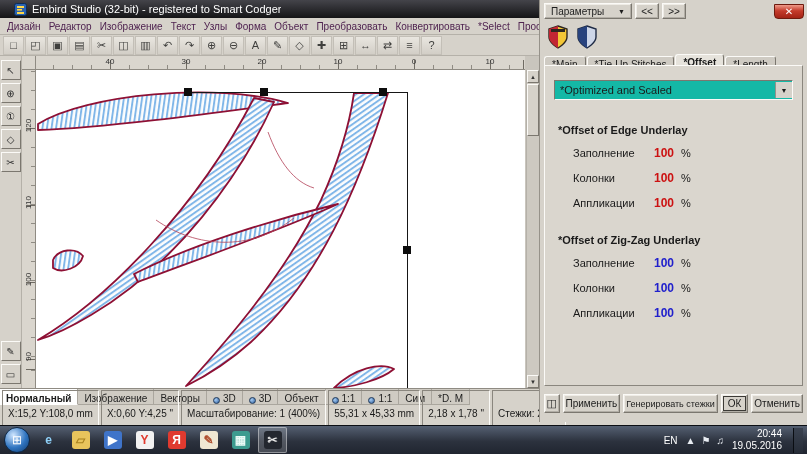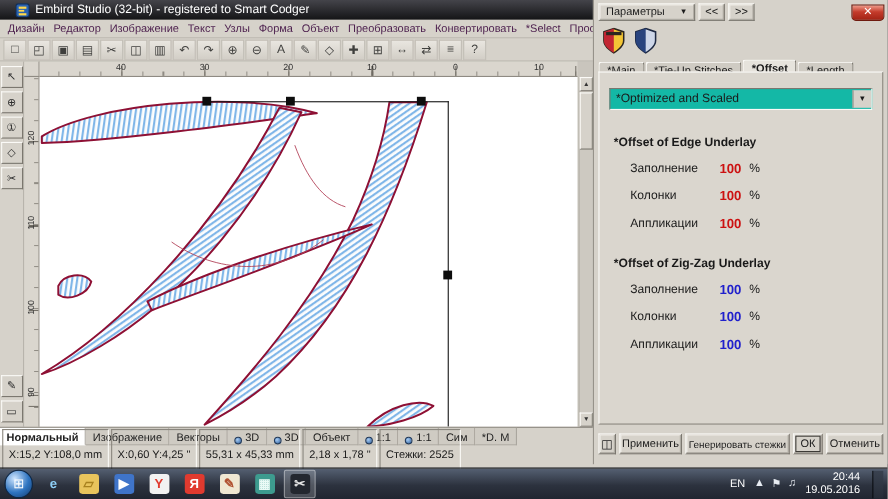--- a/index.html
+++ b/index.html
@@ -381,20 +381,23 @@
 
   <div id="statusbar">
 
   <div class="seg">
         <span>X:15,2 Y:108,0 mm</span>
       </div>
       <div class="seg">
         <span>X:0,60 Y:4,25 "</span>
       </div>
       <div class="seg">
+        <span>Масштабирование: 1 (400%)</span>
+      </div>
+      <div class="seg">
         <span>55,31 x 45,33 mm</span>
       </div>
       <div class="seg">
         <span>2,18 x 1,78 "</span>
       </div>
       <div class="seg">
         <span>Стежки: 2525</span>
       </div>
     </div>
 

